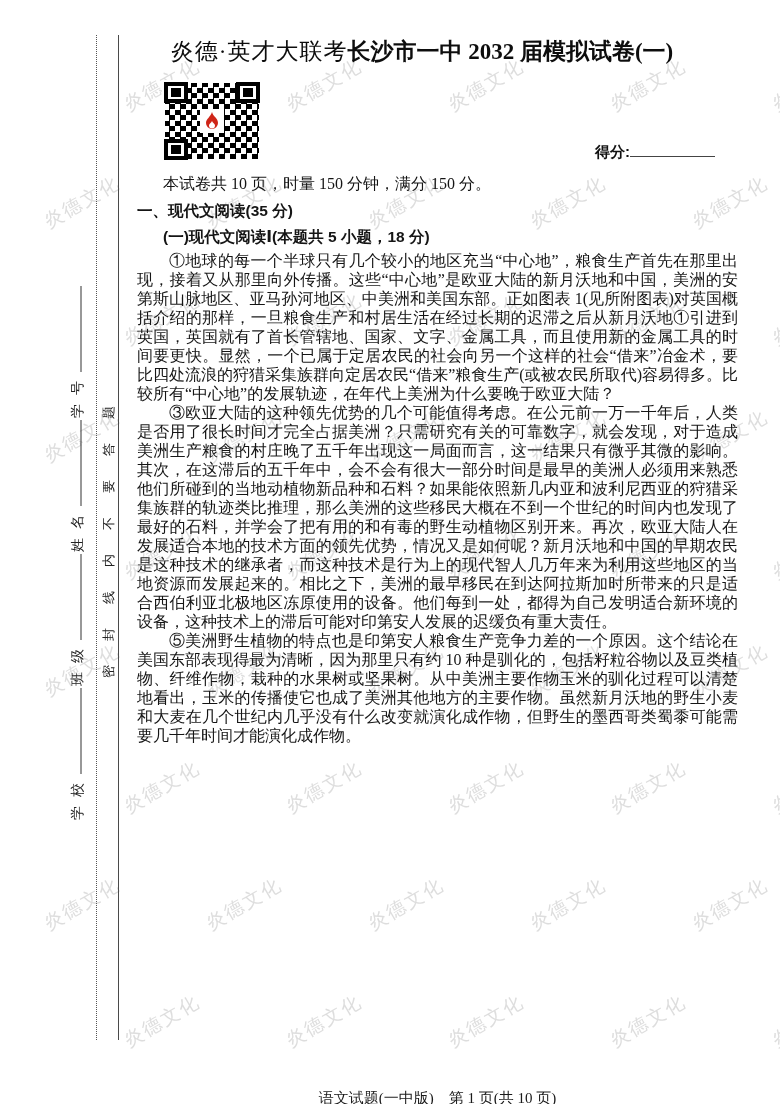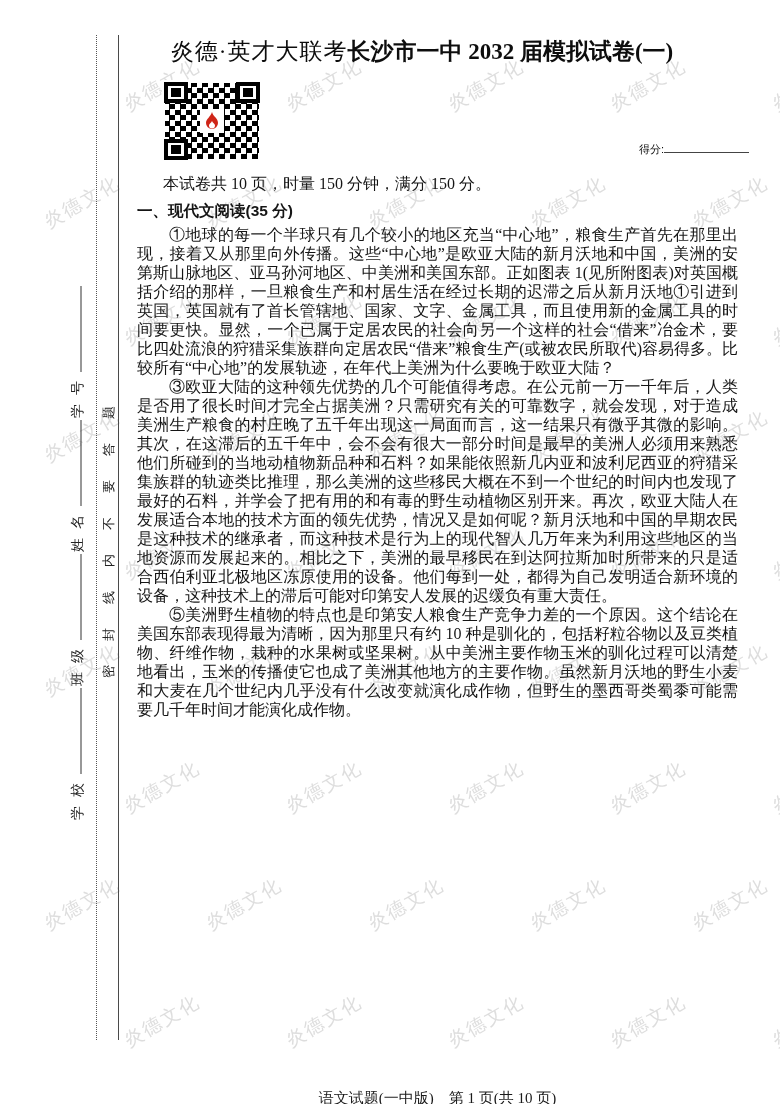--- a/index.html
+++ b/index.html
@@ -63,23 +63,22 @@
     white-space:nowrap;
   }
   .paper-title .brand { font-weight:400; letter-spacing:1px; }
   .subject-title {
     position:absolute; left:137px; top:98px; width:600px;
     text-align:center; font-size:29px; font-weight:bold; color:#000;
     font-family:"Liberation Sans","DejaVu Sans",sans-serif;
   }
   .score-line {
     position:absolute; left:595px; top:142px;
-    font-size:11px; font-weight:normal; color:#111;
-    font-family:"Liberation Sans","DejaVu Sans",sans-serif;
-    margin-left:44px;
+    font-size:15px; font-weight:bold; color:#111;
+    font-family:"Liberation Sans","DejaVu Sans",sans-serif;
   }
   .score-line .score-blank {
     display:inline-block; width:85px; height:1em;
     border-bottom:1px solid #444; vertical-align:baseline;
   }
 
   
   .qr {
     position:absolute; left:164px; top:82px; width:96px; height:78px;
     background:
@@ -213,20 +212,21 @@
   </div>
 
 
   <div class="score-line">
     <span>得分:</span><span class="score-blank"></span>
   </div>
 
   <div class="main">
     <p class="intro">本试卷共 10 页，时量 150 分钟，满分 150 分。</p>
     <p class="h1">一、现代文阅读(35 分)</p>
+    <p class="h2">(一)现代文阅读Ⅰ(本题共 5 小题，18 分)</p>
     <p class="body-para">①地球的每一个半球只有几个较小的地区充当“中心地”，粮食生产首先在那里出现，接着又从那里向外传播。这些“中心地”是欧亚大陆的新月沃地和中国，美洲的安第斯山脉地区、亚马孙河地区、中美洲和美国东部。正如图表 1(见所附图表)对英国概括介绍的那样，一旦粮食生产和村居生活在经过长期的迟滞之后从新月沃地①引进到英国，英国就有了首长管辖地、国家、文字、金属工具，而且使用新的金属工具的时间要更快。显然，一个已属于定居农民的社会向另一个这样的社会“借来”冶金术，要比四处流浪的狩猎采集族群向定居农民“借来”粮食生产(或被农民所取代)容易得多。比较所有“中心地”的发展轨迹，在年代上美洲为什么要晚于欧亚大陆？</p>
     <p class="body-para">③欧亚大陆的这种领先优势的几个可能值得考虑。在公元前一万一千年后，人类是否用了很长时间才完全占据美洲？只需研究有关的可靠数字，就会发现，对于造成美洲生产粮食的村庄晚了五千年出现这一局面而言，这一结果只有微乎其微的影响。其次，在这滞后的五千年中，会不会有很大一部分时间是最早的美洲人必须用来熟悉他们所碰到的当地动植物新品种和石料？如果能依照新几内亚和波利尼西亚的狩猎采集族群的轨迹类比推理，那么美洲的这些移民大概在不到一个世纪的时间内也发现了最好的石料，并学会了把有用的和有毒的野生动植物区别开来。再次，欧亚大陆人在发展适合本地的技术方面的领先优势，情况又是如何呢？新月沃地和中国的早期农民是这种技术的继承者，而这种技术是行为上的现代智人几万年来为利用这些地区的当地资源而发展起来的。相比之下，美洲的最早移民在到达阿拉斯加时所带来的只是适合西伯利亚北极地区冻原使用的设备。他们每到一处，都得为自己发明适合新环境的设备，这种技术上的滞后可能对印第安人发展的迟缓负有重大责任。</p>
     <p class="body-para">⑤美洲野生植物的特点也是印第安人粮食生产竞争力差的一个原因。这个结论在美国东部表现得最为清晰，因为那里只有约 10 种是驯化的，包括籽粒谷物以及豆类植物、纤维作物，栽种的水果树或坚果树。从中美洲主要作物玉米的驯化过程可以清楚地看出，玉米的传播使它也成了美洲其他地方的主要作物。虽然新月沃地的野生小麦和大麦在几个世纪内几乎没有什么改变就演化成作物，但野生的墨西哥类蜀黍可能需要几千年时间才能演化成作物。</p>
   </div>
 
   <div class="footer-pageinfo">语文试题(一中版)　第 1 页(共 10 页)</div>
 
 </div>
 
 </body></html>

